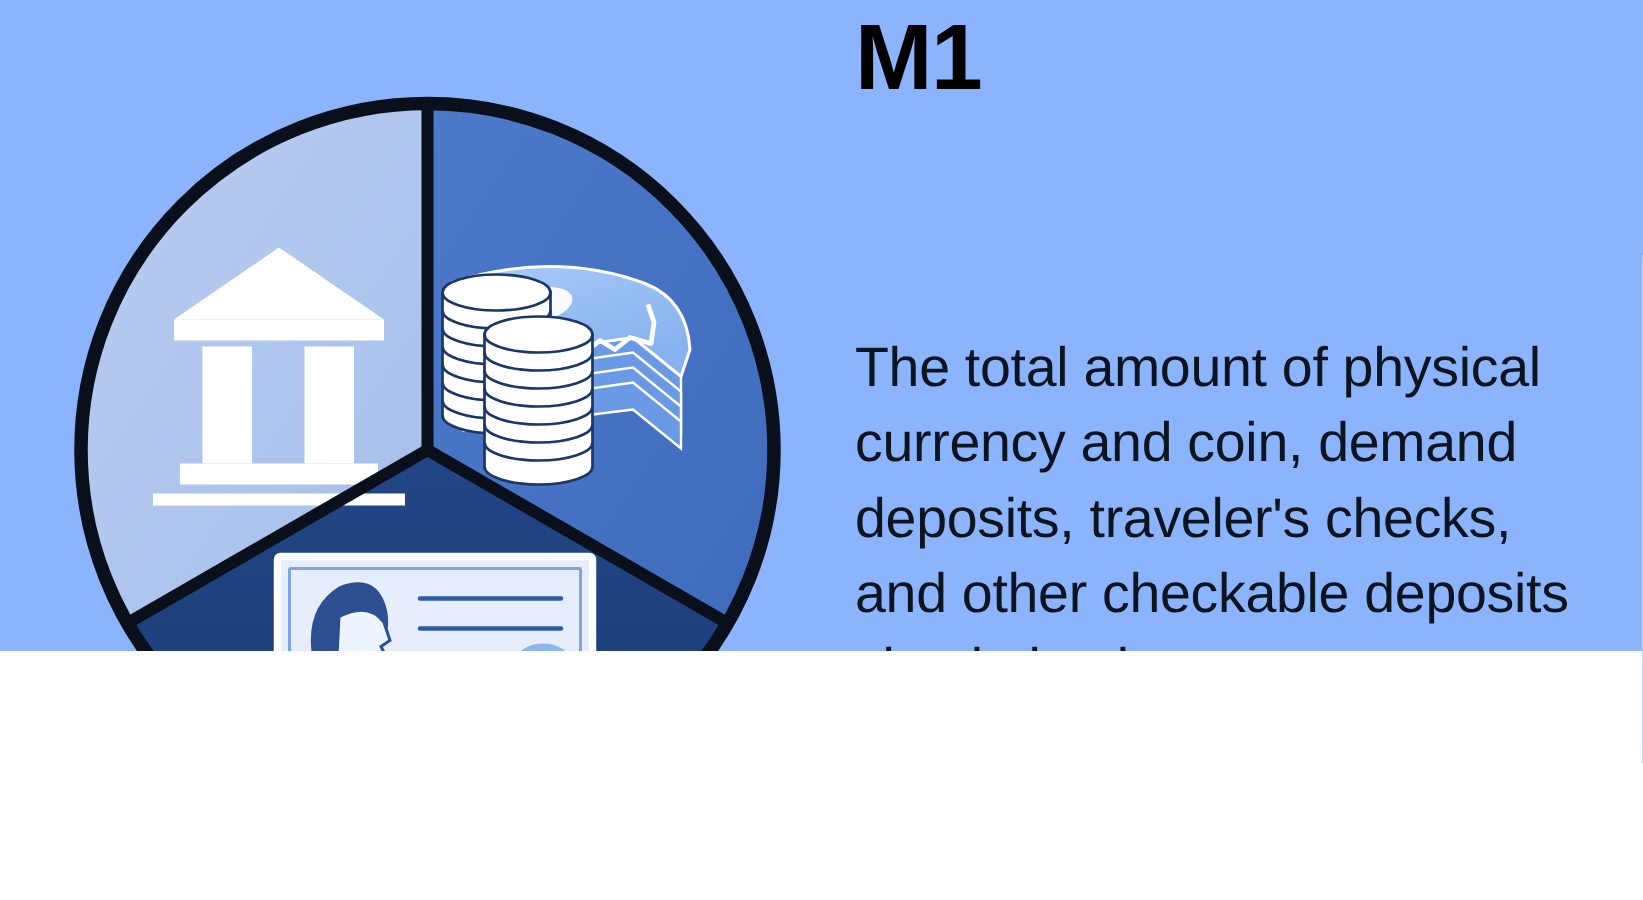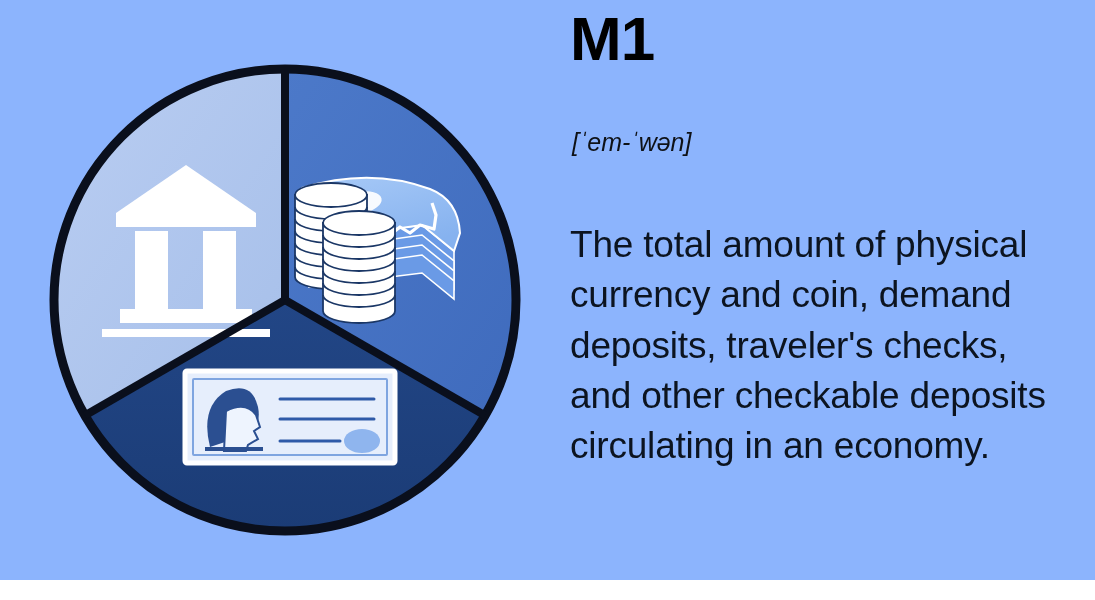--- a/index.html
+++ b/index.html
@@ -8,21 +8,21 @@
   }
   body {
     width: 1095px;
     height: 600px;
     overflow: hidden;
     font-family: "Liberation Sans", sans-serif;
   }
   #card {
     position: relative;
     width: 1095px;
-    height: 580px;
+    height: 434px;
     background: #8cb4fd;
     overflow: hidden;
   }
 
   
   #illustration {
     position: absolute;
     left: 40px;
     top: 55px;
     width: 490px;
@@ -194,18 +194,17 @@
         <line x1="245" y1="245" x2="245" y2="14"></line>
         <line x1="245" y1="245" x2="44.9" y2="360.5"></line>
         <line x1="245" y1="245" x2="445.1" y2="360.5"></line>
       </g>
     </svg>
   </div>
 
   <div id="text-col">
     <div id="term">M1</div>
 
-    <div id="pronunciation">[ˈem-ˈwən]</div>
 
     <div id="definition">The total amount of physical currency and coin, demand deposits, traveler's checks, and other checkable deposits circulating in an economy.</div>
   </div>
 
 </div>
 
 </body></html>

